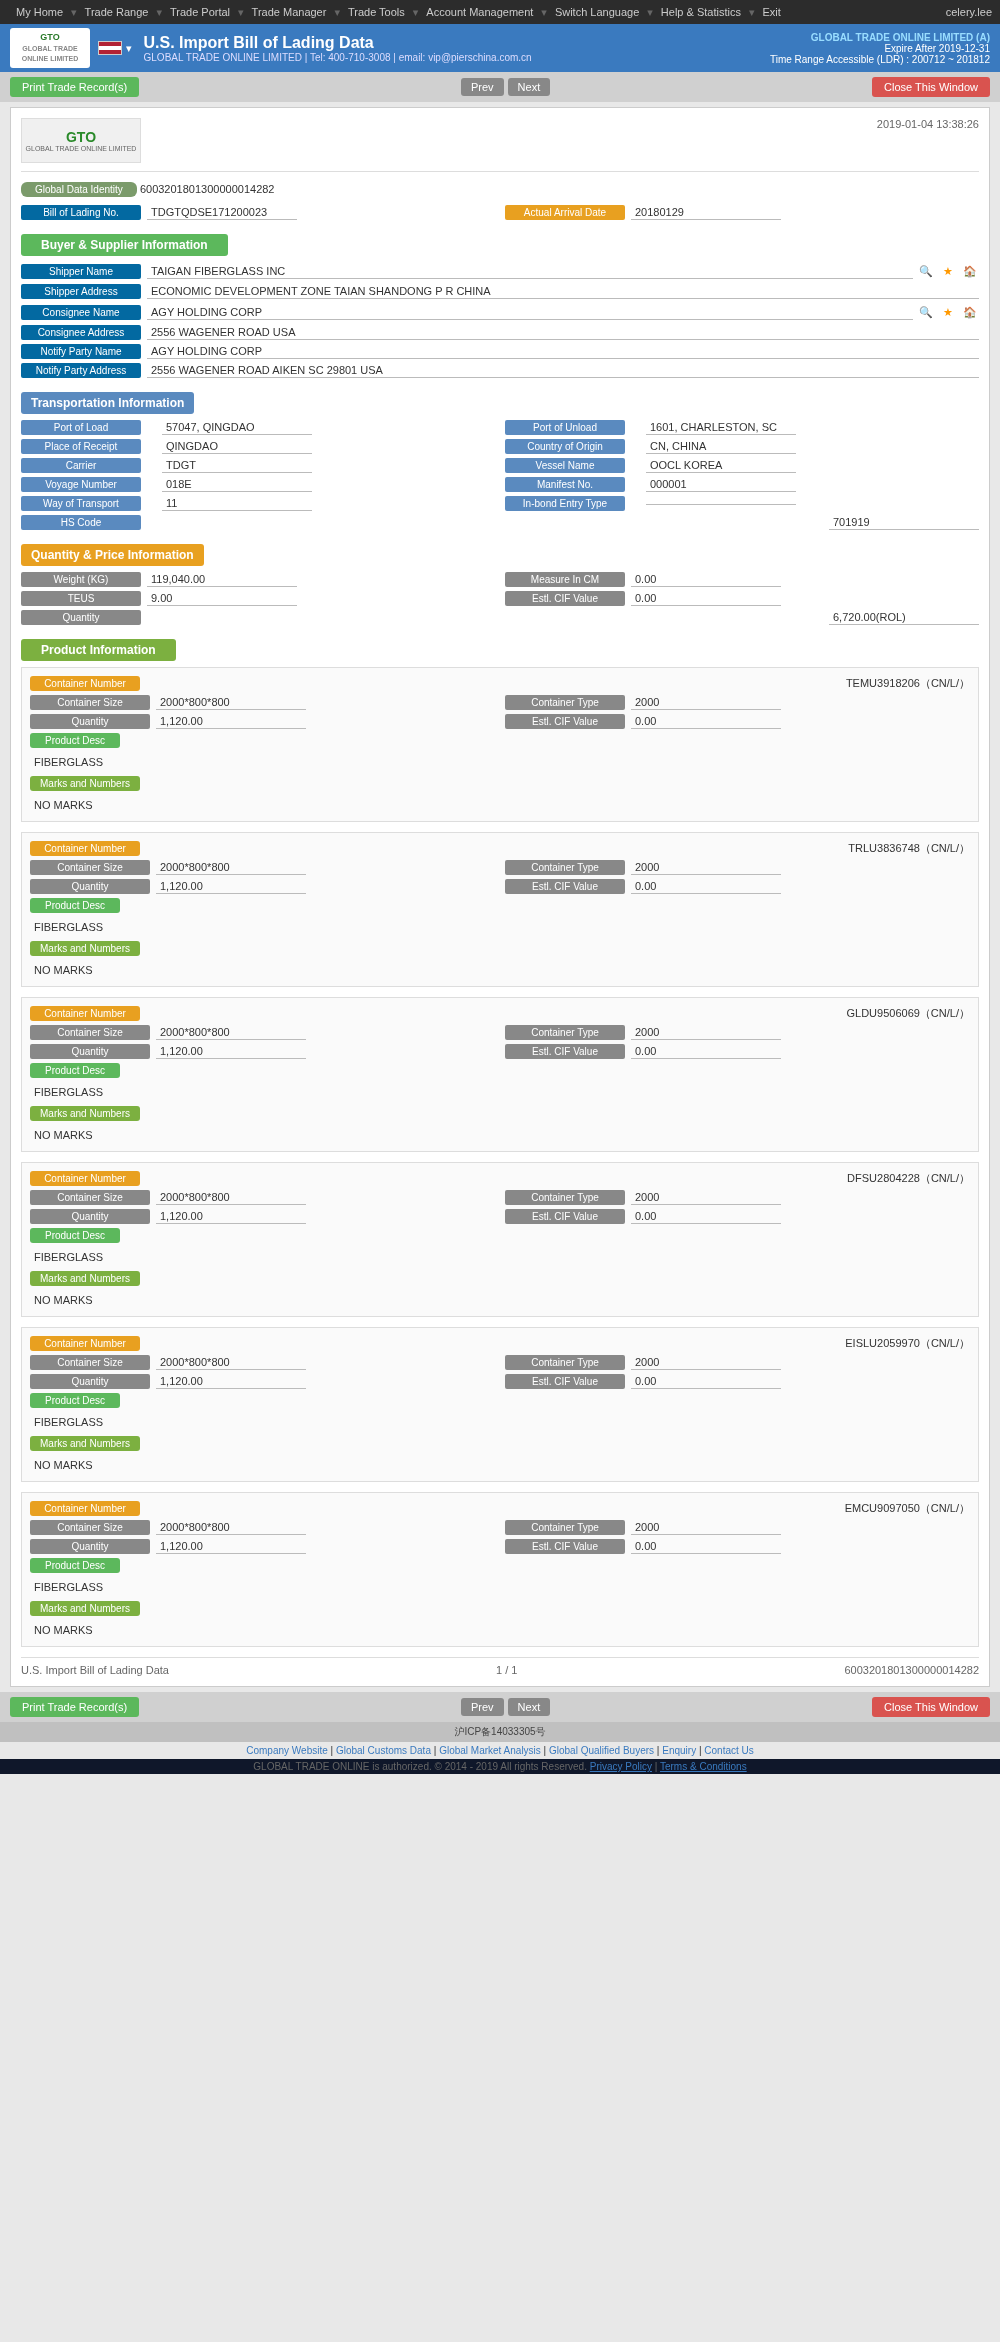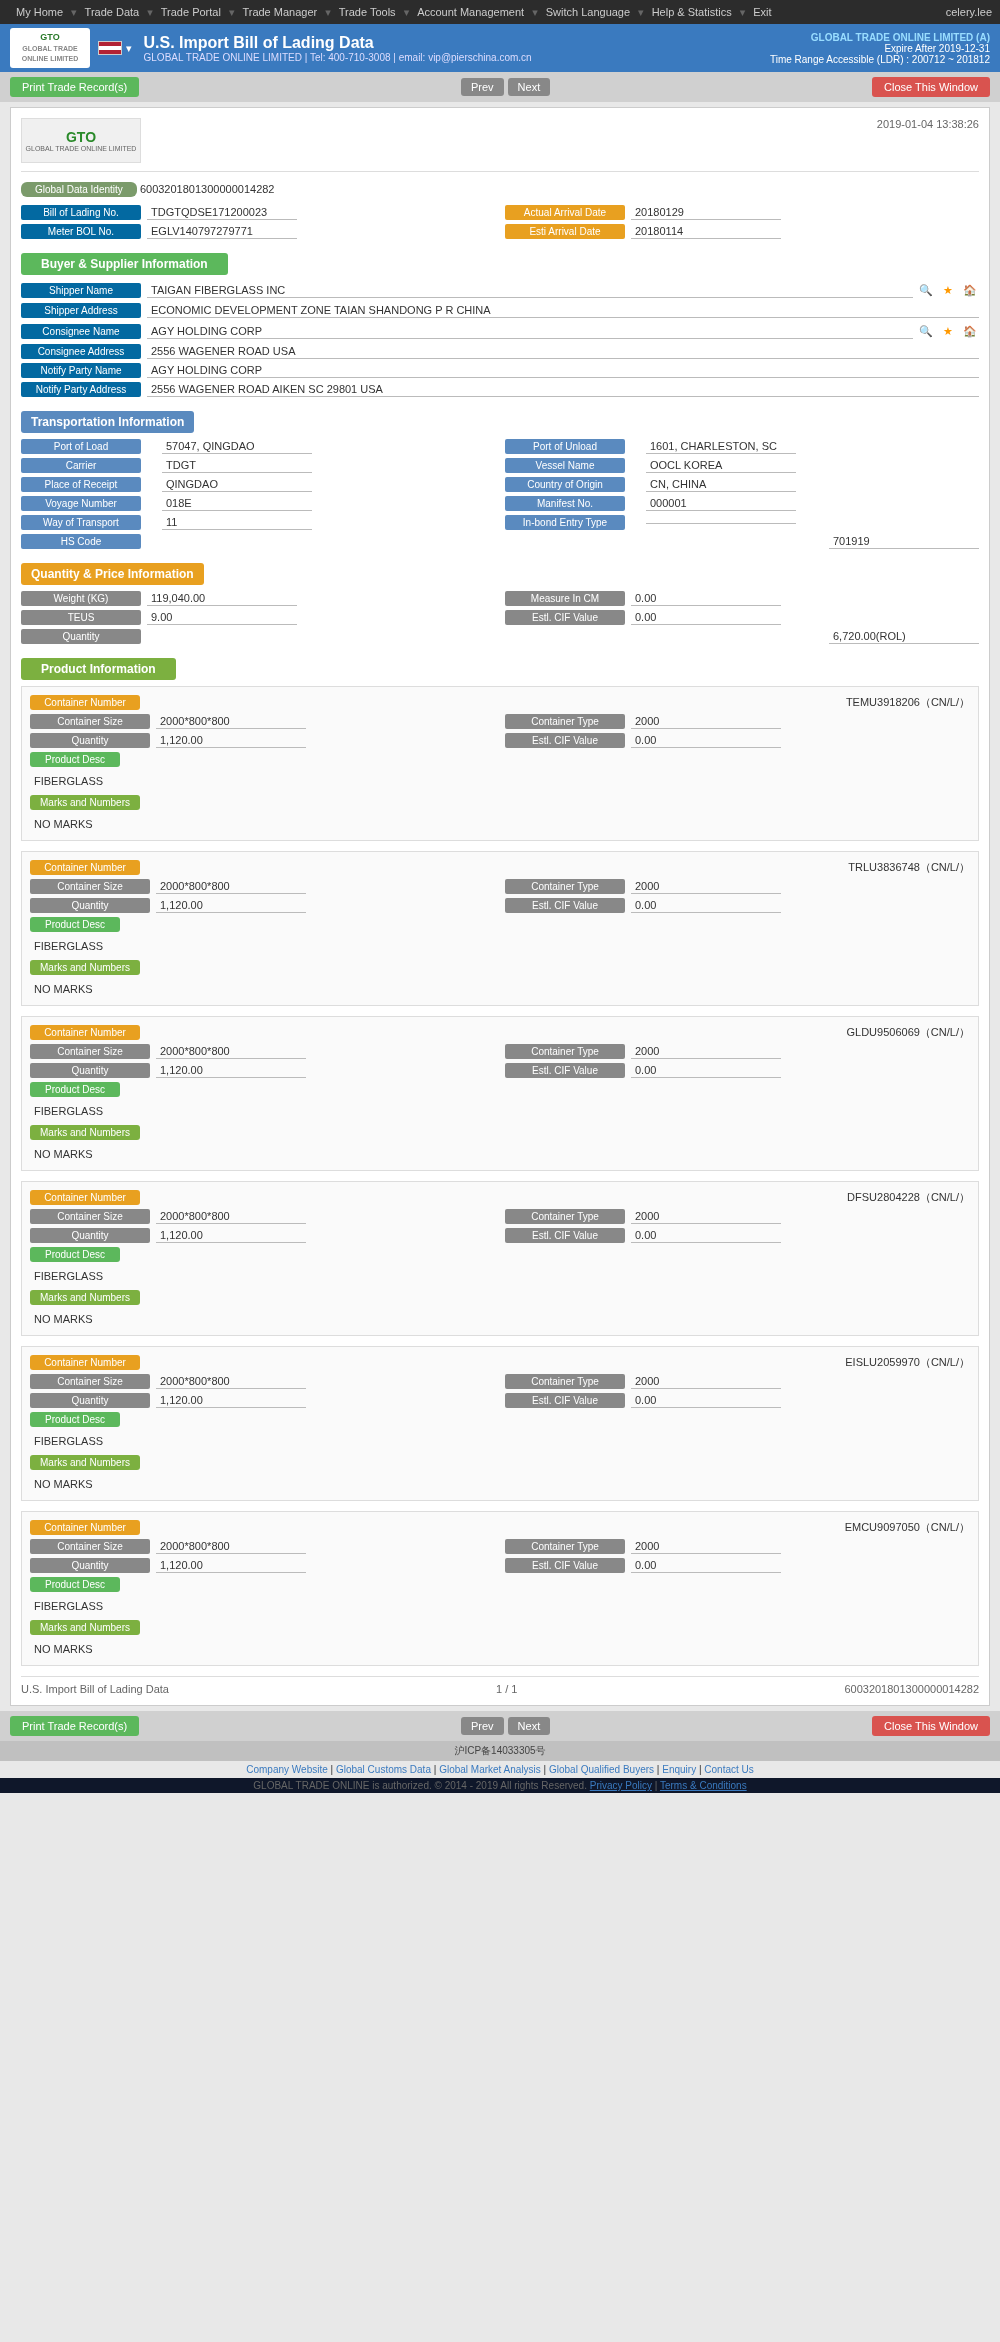--- a/index.html
+++ b/index.html
@@ -80,21 +80,21 @@
     
     .product-text { font-size: 11px; padding: 2px 4px; color: #333; }
     .no-marks-text { font-size: 11px; padding: 2px 4px; color: #333; }
   </style>
 </head>
 <body>
 
 <div class="top-nav">
   <span class="top-nav-item">My Home</span>
   <span class="top-nav-sep">▾</span>
-  <span class="top-nav-item">Trade Data</span>
+  <span class="top-nav-item">Trade Range</span>
   <span class="top-nav-sep">▾</span>
   <span class="top-nav-item">Trade Portal</span>
   <span class="top-nav-sep">▾</span>
   <span class="top-nav-item">Trade Manager</span>
   <span class="top-nav-sep">▾</span>
   <span class="top-nav-item">Trade Tools</span>
   <span class="top-nav-sep">▾</span>
   <span class="top-nav-item">Account Management</span>
   <span class="top-nav-sep">▾</span>
   <span class="top-nav-item">Switch Language</span>
@@ -160,30 +160,20 @@
     <div class="col">
       <span class="field-label">Bill of Lading No.</span>
       <span class="val-underline">TDGTQDSE171200023</span>
     </div>
     <div class="col">
       <span class="field-label" style="background:#e8a020;">Actual Arrival Date</span>
       <span class="val-underline">20180129</span>
     </div>
   </div>
 
-  <div class="two-col">
-    <div class="col">
-      <span class="field-label">Meter BOL No.</span>
-      <span class="val-underline">EGLV140797279771</span>
-    </div>
-    <div class="col">
-      <span class="field-label" style="background:#e8a020;">Esti Arrival Date</span>
-      <span class="val-underline">20180114</span>
-    </div>
-  </div>
 
   <div>
     <div class="section-header">Buyer &amp; Supplier Information</div>
     
     <div class="field-row">
       <span class="field-label">Shipper Name</span>
       <span class="val-underline" style="flex:1;">TAIGAN FIBERGLASS INC</span>
       <div class="icon-row">
         <span class="icon-btn" title="Search">🔍</span>
         <span class="icon-btn" title="Star" style="color:#f90;">★</span>
@@ -231,37 +221,37 @@
         <span class="val-underline">57047, QINGDAO</span>
       </div>
       <div class="col">
         <span class="field-label-blue">Port of Unload</span>
         <span class="val-underline">1601, CHARLESTON, SC</span>
       </div>
     </div>
 
     <div class="two-col">
       <div class="col">
+        <span class="field-label-blue">Place of Receipt</span>
+        <span class="val-underline">QINGDAO</span>
+      </div>
+      <div class="col">
+        <span class="field-label-blue">Country of Origin</span>
+        <span class="val-underline">CN, CHINA</span>
+      </div>
+    </div>
+
+    <div class="two-col">
+      <div class="col">
         <span class="field-label-blue">Carrier</span>
         <span class="val-underline">TDGT</span>
       </div>
       <div class="col">
         <span class="field-label-blue">Vessel Name</span>
         <span class="val-underline">OOCL KOREA</span>
-      </div>
-    </div>
-
-    <div class="two-col">
-      <div class="col">
-        <span class="field-label-blue">Place of Receipt</span>
-        <span class="val-underline">QINGDAO</span>
-      </div>
-      <div class="col">
-        <span class="field-label-blue">Country of Origin</span>
-        <span class="val-underline">CN, CHINA</span>
       </div>
     </div>
 
     <div class="two-col">
       <div class="col">
         <span class="field-label-blue">Voyage Number</span>
         <span class="val-underline">018E</span>
       </div>
       <div class="col">
         <span class="field-label-blue">Manifest No.</span>

